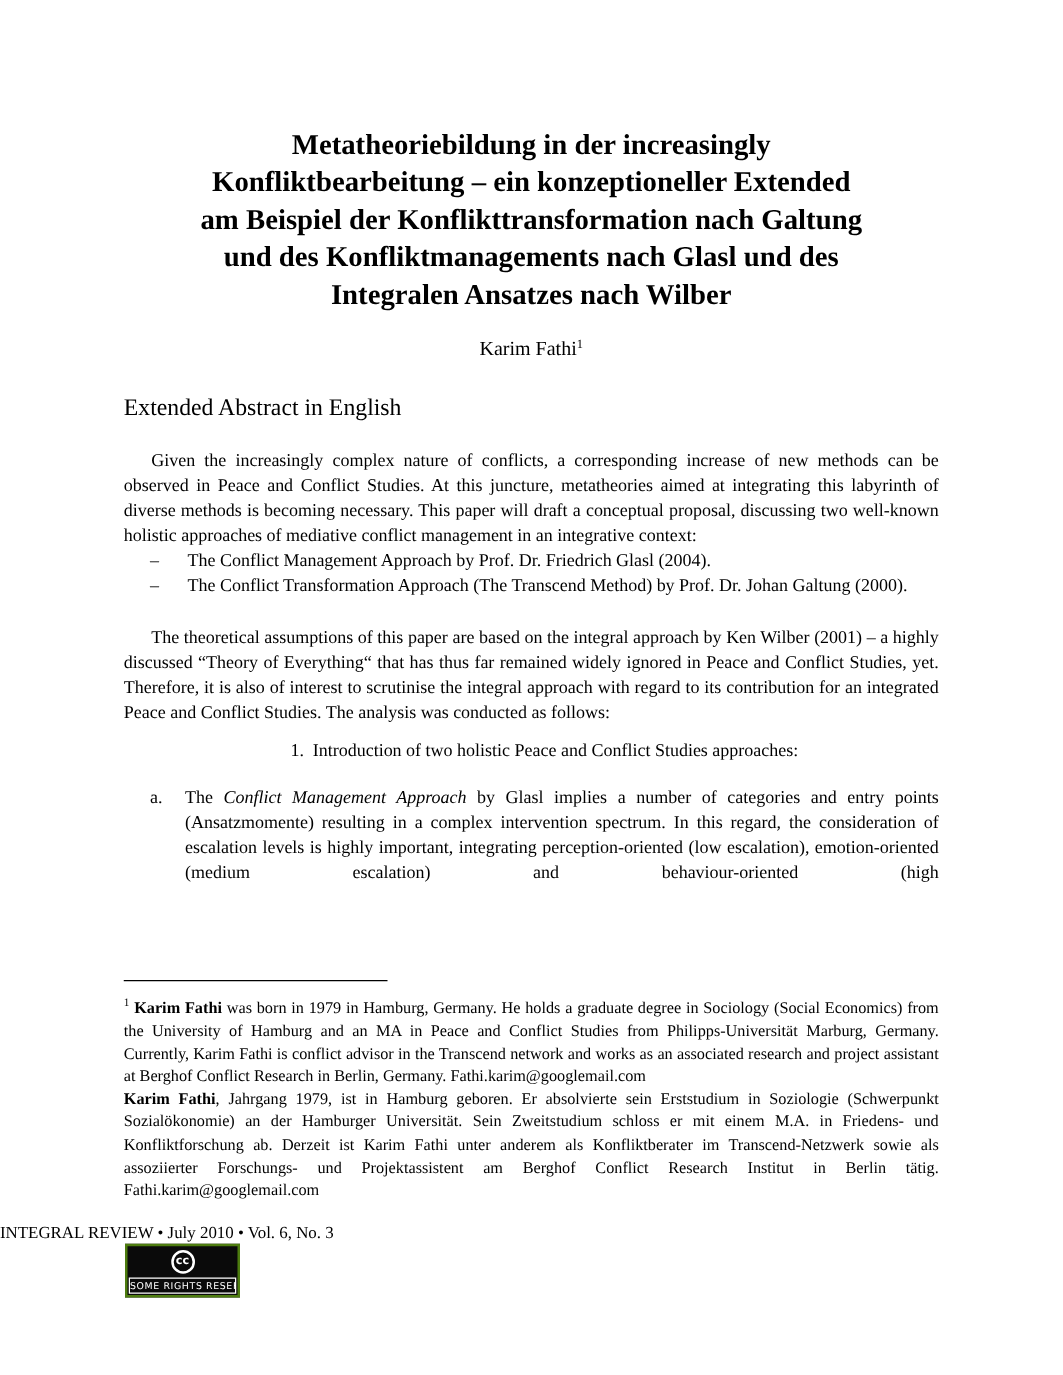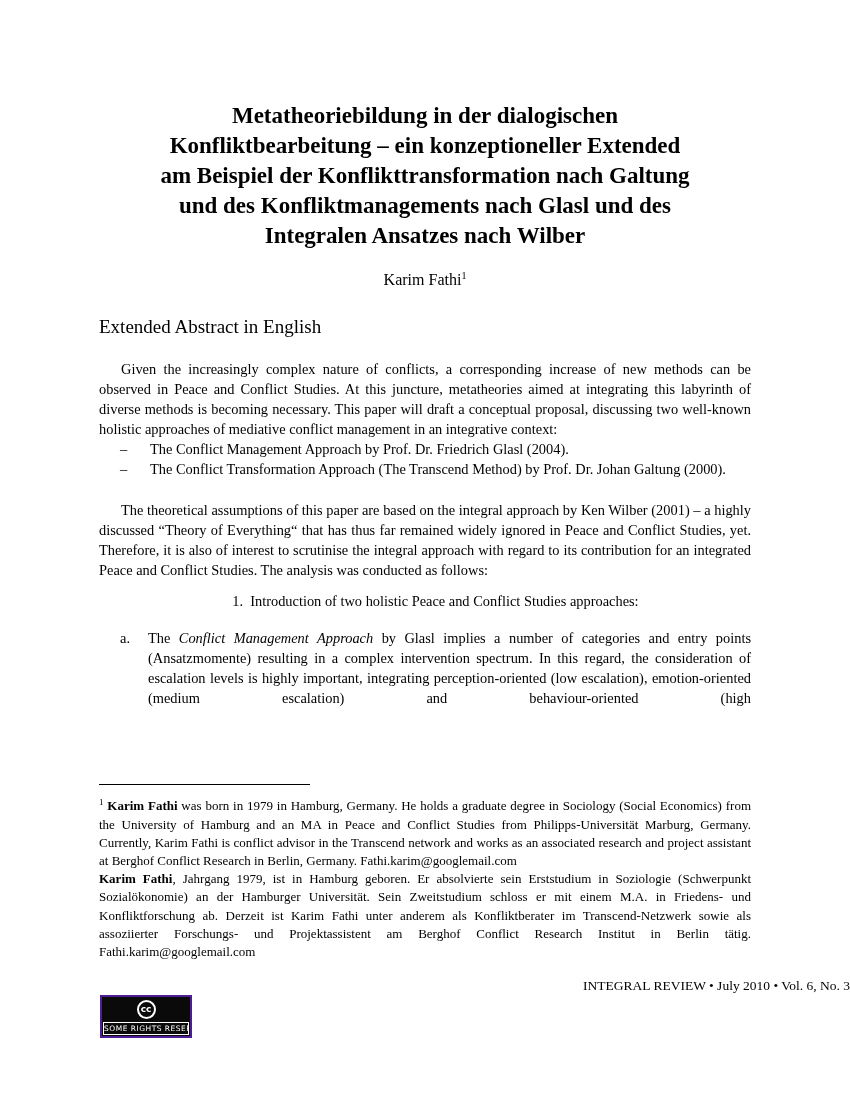--- a/index.html
+++ b/index.html
@@ -104,31 +104,31 @@
     line-height: 18.2px;
     text-align: justify;
   }
   .fn sup { font-size: 9px; vertical-align: super; }
 
   .footer {
     position: absolute;
     left: 0;
     top: 978px;
     width: 100%;
-    text-align: right;
+    text-align: left;
     font-size: 13.5px;
   }
 
   .cc-badge {
     position: absolute;
     left: 100px;
     top: 995px;
     width: 88px;
     background: #0a0a0a;
-    border: 2px solid #4c1d95;
+    border: 2px solid #4d7c0f;
     box-sizing: content-box;
   }
   .cc-logo-area {
     height: 25px;
     display: flex;
     align-items: center;
     justify-content: center;
   }
   .cc-circle {
     width: 15px;
@@ -156,21 +156,21 @@
     white-space: nowrap;
     overflow: hidden;
   }
 </style>
 </head>
 <body>
 
 <div class="content">
 
   <h1 class="title">
-    <div class="title-line">Metatheoriebildung in der dialogischen</div>
+    <div class="title-line">Metatheoriebildung in der increasingly</div>
     <div class="title-line">Konfliktbearbeitung – ein konzeptioneller Extended</div>
     <div class="title-line">am Beispiel der Konflikttransformation nach Galtung</div>
     <div class="title-line">und des Konfliktmanagements nach Glasl und des</div>
     <div class="title-line">Integralen Ansatzes nach Wilber</div>
   </h1>
 
   <div class="author-line"><span>Karim Fathi</span><sup>1</sup></div>
 
   <h2 class="section-heading">Extended Abstract in English</h2>
 

